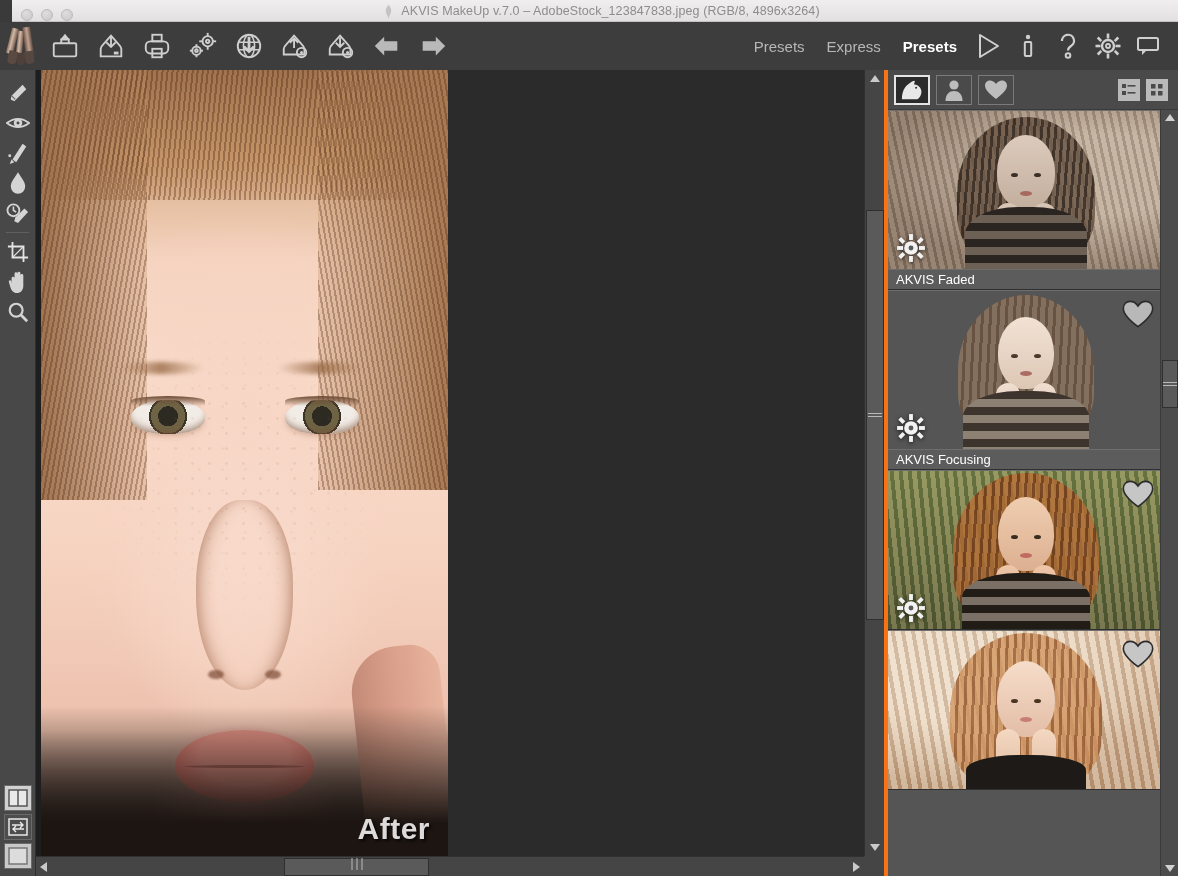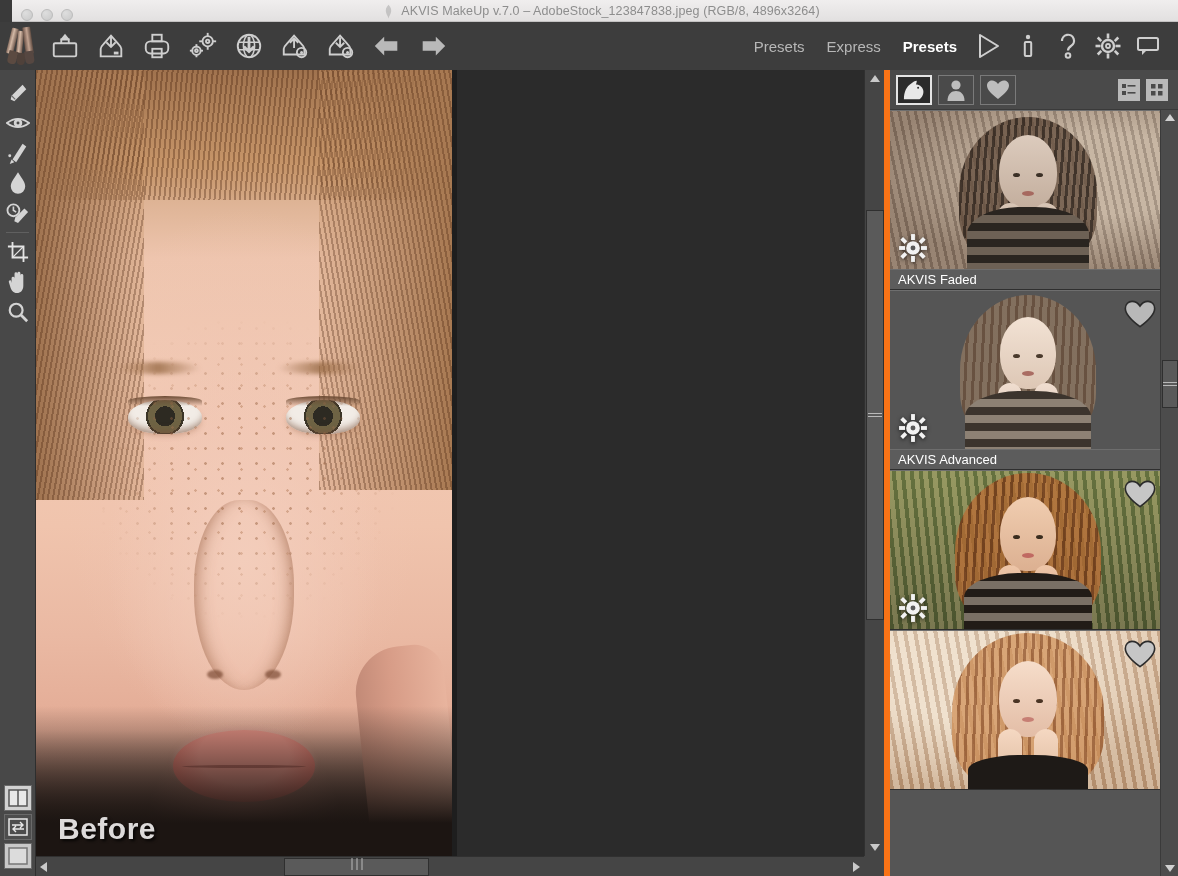--- a/index.html
+++ b/index.html
@@ -252,21 +252,21 @@
   }
   .grip { position:absolute; left:50%; top:50%; transform:translate(-50%,-50%); }
   .grip.h i { display:block; width:14px; height:1px; background:#b9b9b9; margin:2px 0; }
   .grip.v i { display:inline-block; width:1px; height:12px; background:#b9b9b9; margin:0 2px; vertical-align:top; }
 
   
   .rightpanel {
     position: absolute; top: 70px; right: 0;
     width: 294px; height: 806px;
     background: #4a4a4a;
-    border-left: 6px solid #f97316;
+    border-left: 4px solid #f97316;
   }
   .rp-head {
     height: 40px; display: flex; align-items: center;
     padding: 0 6px; gap: 6px;
     background: #4a4a4a;
     border-bottom: 1px solid #3a3a3a;
   }
   .rp-tab {
     width: 36px; height: 30px;
     border: 1px solid #7a7a7a;
@@ -588,42 +588,42 @@
       <svg width="20" height="18" viewBox="0 0 20 18">
         <rect x="1" y="1" width="18" height="16" fill="#dcdcdc" stroke="#777" stroke-width="1.5"></rect>
       </svg>
     </div>
   </div>
 </div>
 
 <div class="canvas-wrap">
   <div class="panes">
 
-    <div class="pane pane-before">
-      <div class="face">
+
+    <div class="pane-div"></div>
+
+    <div class="pane pane-after">
+      <div class="face after">
         <div class="hair"></div>
         <div class="hair l"></div>
         <div class="hair r"></div>
         <div class="brow l"></div>
         <div class="brow r"></div>
         <div class="eye l"></div>
         <div class="eye r"></div>
         <div class="nose"></div>
         <div class="nostril l"></div>
         <div class="nostril r"></div>
         <div class="lips"></div>
         <div class="freckles"></div>
         <div class="finger"></div>
         <div class="chin-shadow"></div>
       </div>
-      <div class="ba-label ba-before">Before</div>
-    </div>
-
-    <div class="pane-div"></div>
-
+      <div class="ba-label ba-after">After</div>
+    </div>
   </div>
 
   <div class="vscroll">
     <div class="sb-arrow" style="top:5px; left:5px; border-left:5px solid transparent; border-right:5px solid transparent; border-bottom:7px solid #c9c9c9;"></div>
     <div class="sb-thumb" style="top:140px; left:1px; width:18px; height:410px;">
       <span class="grip h">
           <i></i>
           <i></i>
         </span>
     </div>
@@ -751,21 +751,21 @@
             <rect x="3.6" y="4.2" width="3.6" height="5.6" transform="rotate(-45 5.4 7)"></rect>
             <rect x="20.8" y="18.2" width="3.6" height="5.6" transform="rotate(-45 22.6 21)"></rect>
             <rect x="3.6" y="18.2" width="3.6" height="5.6" transform="rotate(45 5.4 21)"></rect>
             <rect x="20.8" y="4.2" width="3.6" height="5.6" transform="rotate(45 22.6 7)"></rect>
           </g>
         </svg>
         <svg class="heartbadge" viewBox="0 0 24 22">
           <path d="M12 20.5 C4 14.5 1 10.3 1 6.8 C1 3.6 3.4 1.5 6 1.5 C8.2 1.5 10.6 2.8 12 5 C13.4 2.8 15.8 1.5 18 1.5 C20.6 1.5 23 3.6 23 6.8 C23 10.3 20 14.5 12 20.5 Z" fill="#b8b8b8" stroke="#2b2b2b" stroke-width="1.2"></path>
         </svg>
       </div>
-      <div class="preset-label">AKVIS Advanced</div>
+      <div class="preset-label">AKVIS Focusing</div>
     </div>
 
     <div class="preset">
       <div class="preset-thumb">
         <div class="scene">
           <div class="bg" style="background:
               repeating-linear-gradient(84deg, rgba(72,84,44,.45) 0 4px, rgba(190,176,128,.4) 4px 9px),
               linear-gradient(to bottom,#7e8a4e,#4c5230);"></div>
           <div class="hairmass" style="top:2px; width:146px; height:156px;
               background:repeating-linear-gradient(94deg, rgba(118,60,26,.85) 0 3px, rgba(186,108,52,.75) 3px 8px); border-radius:50% 50% 35% 35%;"></div>

